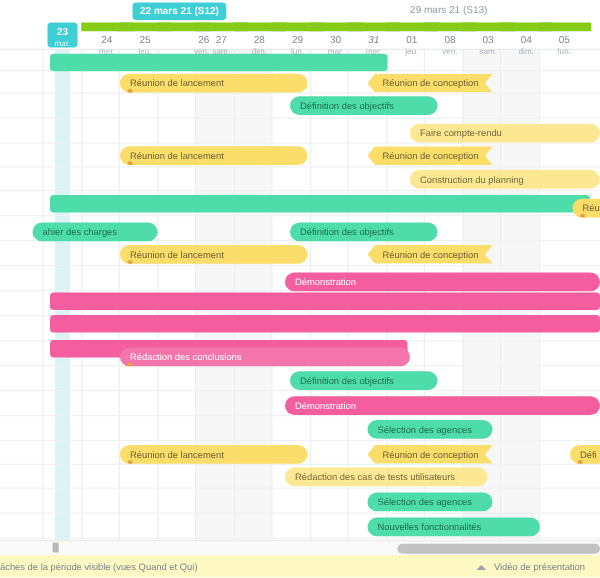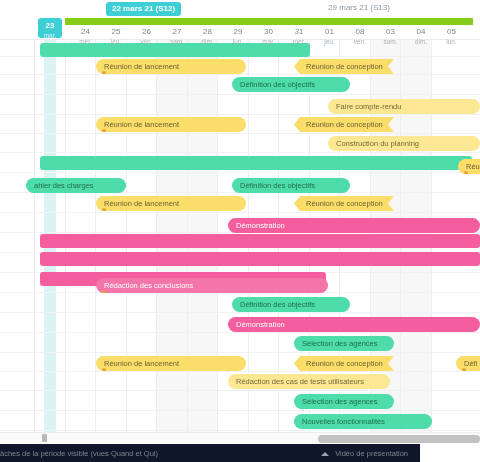--- a/index.html
+++ b/index.html
@@ -144,22 +144,22 @@
     position: absolute; left: 42px; top: 434px;
     width: 5px; height: 8px;
     background: #b9b9b9;
     border-radius: 1px;
     z-index: 41;
   }
 
   
   #footer {
     position: absolute; left: 0; top: 444px;
-    width: 420px; height: 18px;
-    background: #0f172a;
+    width: 480px; height: 18px;
+    background: #fef9c3;
     z-index: 45;
     text-align: center;
   }
   #footer-left {
     position: absolute; left: 0; top: 4px;
     font-size: 7.5px; line-height: 11px;
     color: #7b848d;
     white-space: nowrap;
   }
   #footer-right {
@@ -193,21 +193,21 @@
           <span class="day-dow">mar.</span>
         </div>
         <div class="day-col" style="left: 64.5px;">
           <span class="day-num">24</span>
           <span class="day-dow">mer.</span>
         </div>
         <div class="day-col" style="left: 95px;">
           <span class="day-num">25</span>
           <span class="day-dow">jeu.</span>
         </div>
-        <div class="day-col" style="left: 125.5px;">
+        <div class="day-col" style="left: 125.5px; text-align: right;">
           <span class="day-num">26</span>
           <span class="day-dow">ven.</span>
         </div>
         <div class="day-col" style="left: 156px;">
           <span class="day-num">27</span>
           <span class="day-dow">sam.</span>
         </div>
         <div class="day-col" style="left: 186.5px;">
           <span class="day-num">28</span>
           <span class="day-dow">dim.</span>

